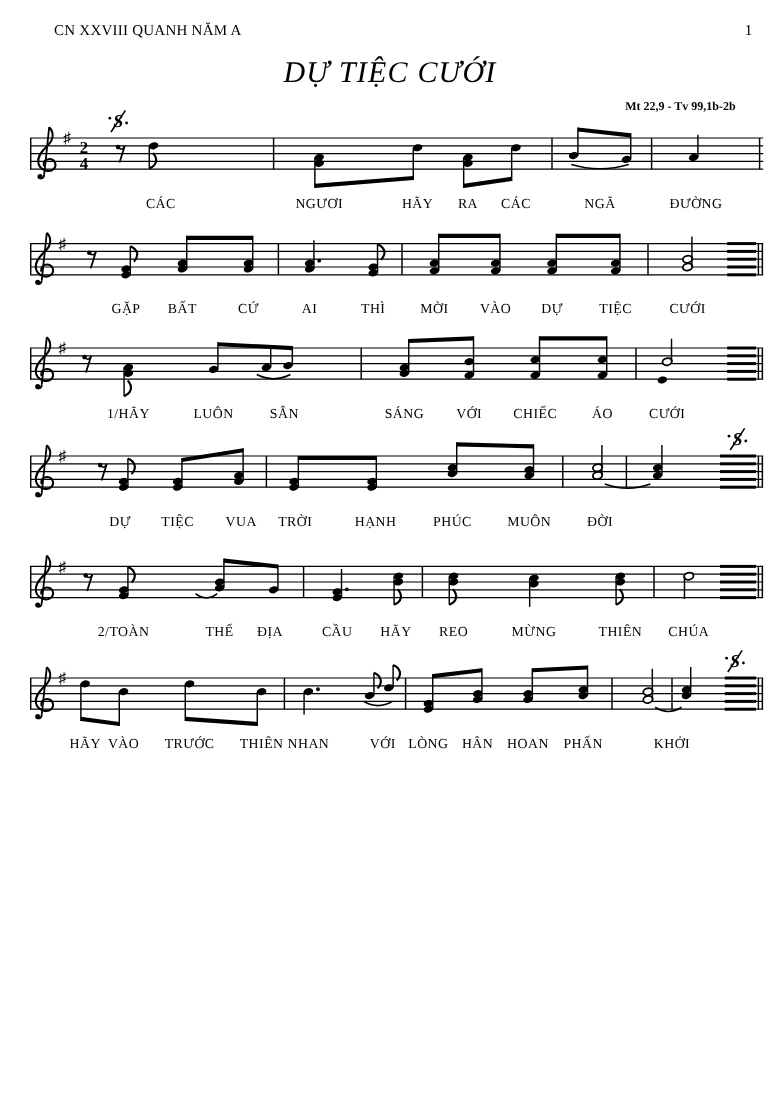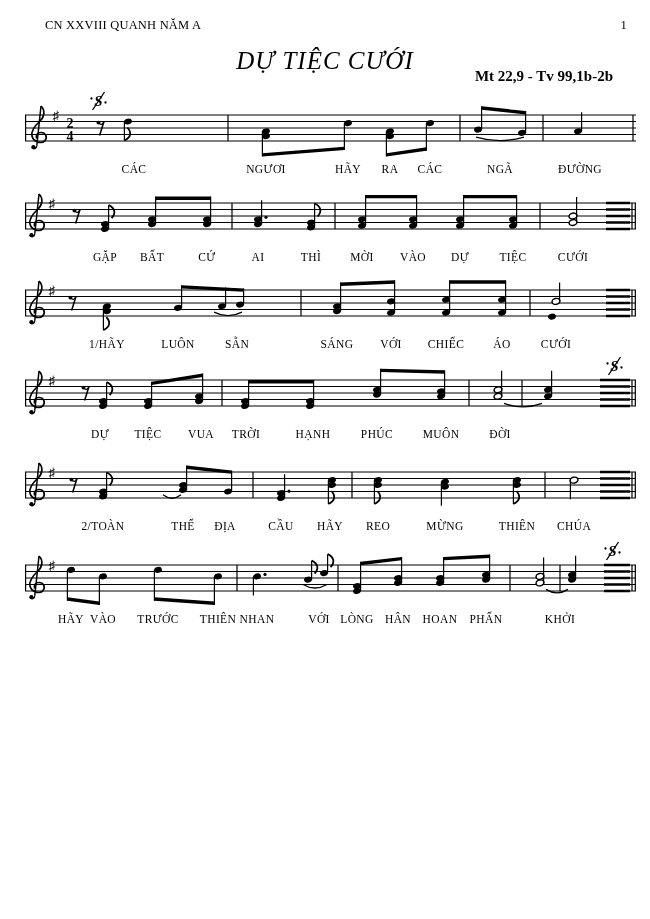--- a/index.html
+++ b/index.html
@@ -2,21 +2,21 @@
 <html><head>
 <meta charset="utf-8">
 <style>
   html,body{margin:0;padding:0;background:#fff;}
   .page{position:relative;width:650px;height:874px;background:#ffffff;color:#000;
         font-family:"Liberation Serif","DejaVu Serif",serif;overflow:hidden;}
   .hdr{position:absolute;top:18px;left:45px;right:23px;display:flex;
        justify-content:space-between;font-size:12.5px;letter-spacing:.2px;}
   .title{position:absolute;top:47px;left:0;width:100%;text-align:center;
          font-size:25px;font-weight:normal;font-style:italic;letter-spacing:1px;}
-  .ref{position:absolute;top:68px;right:37px;font-size:15px;font-weight:600;text-align:right;}
+  .ref{position:absolute;top:84px;right:37px;font-size:10px;font-weight:600;text-align:right;}
   svg.system{position:absolute;left:0;}
 </style>
 </head>
 <body>
 
 <div class="page">
   <div class="hdr">
     <span>CN XXVIII QUANH NĂM A</span>
     <span>1</span>
   </div>

